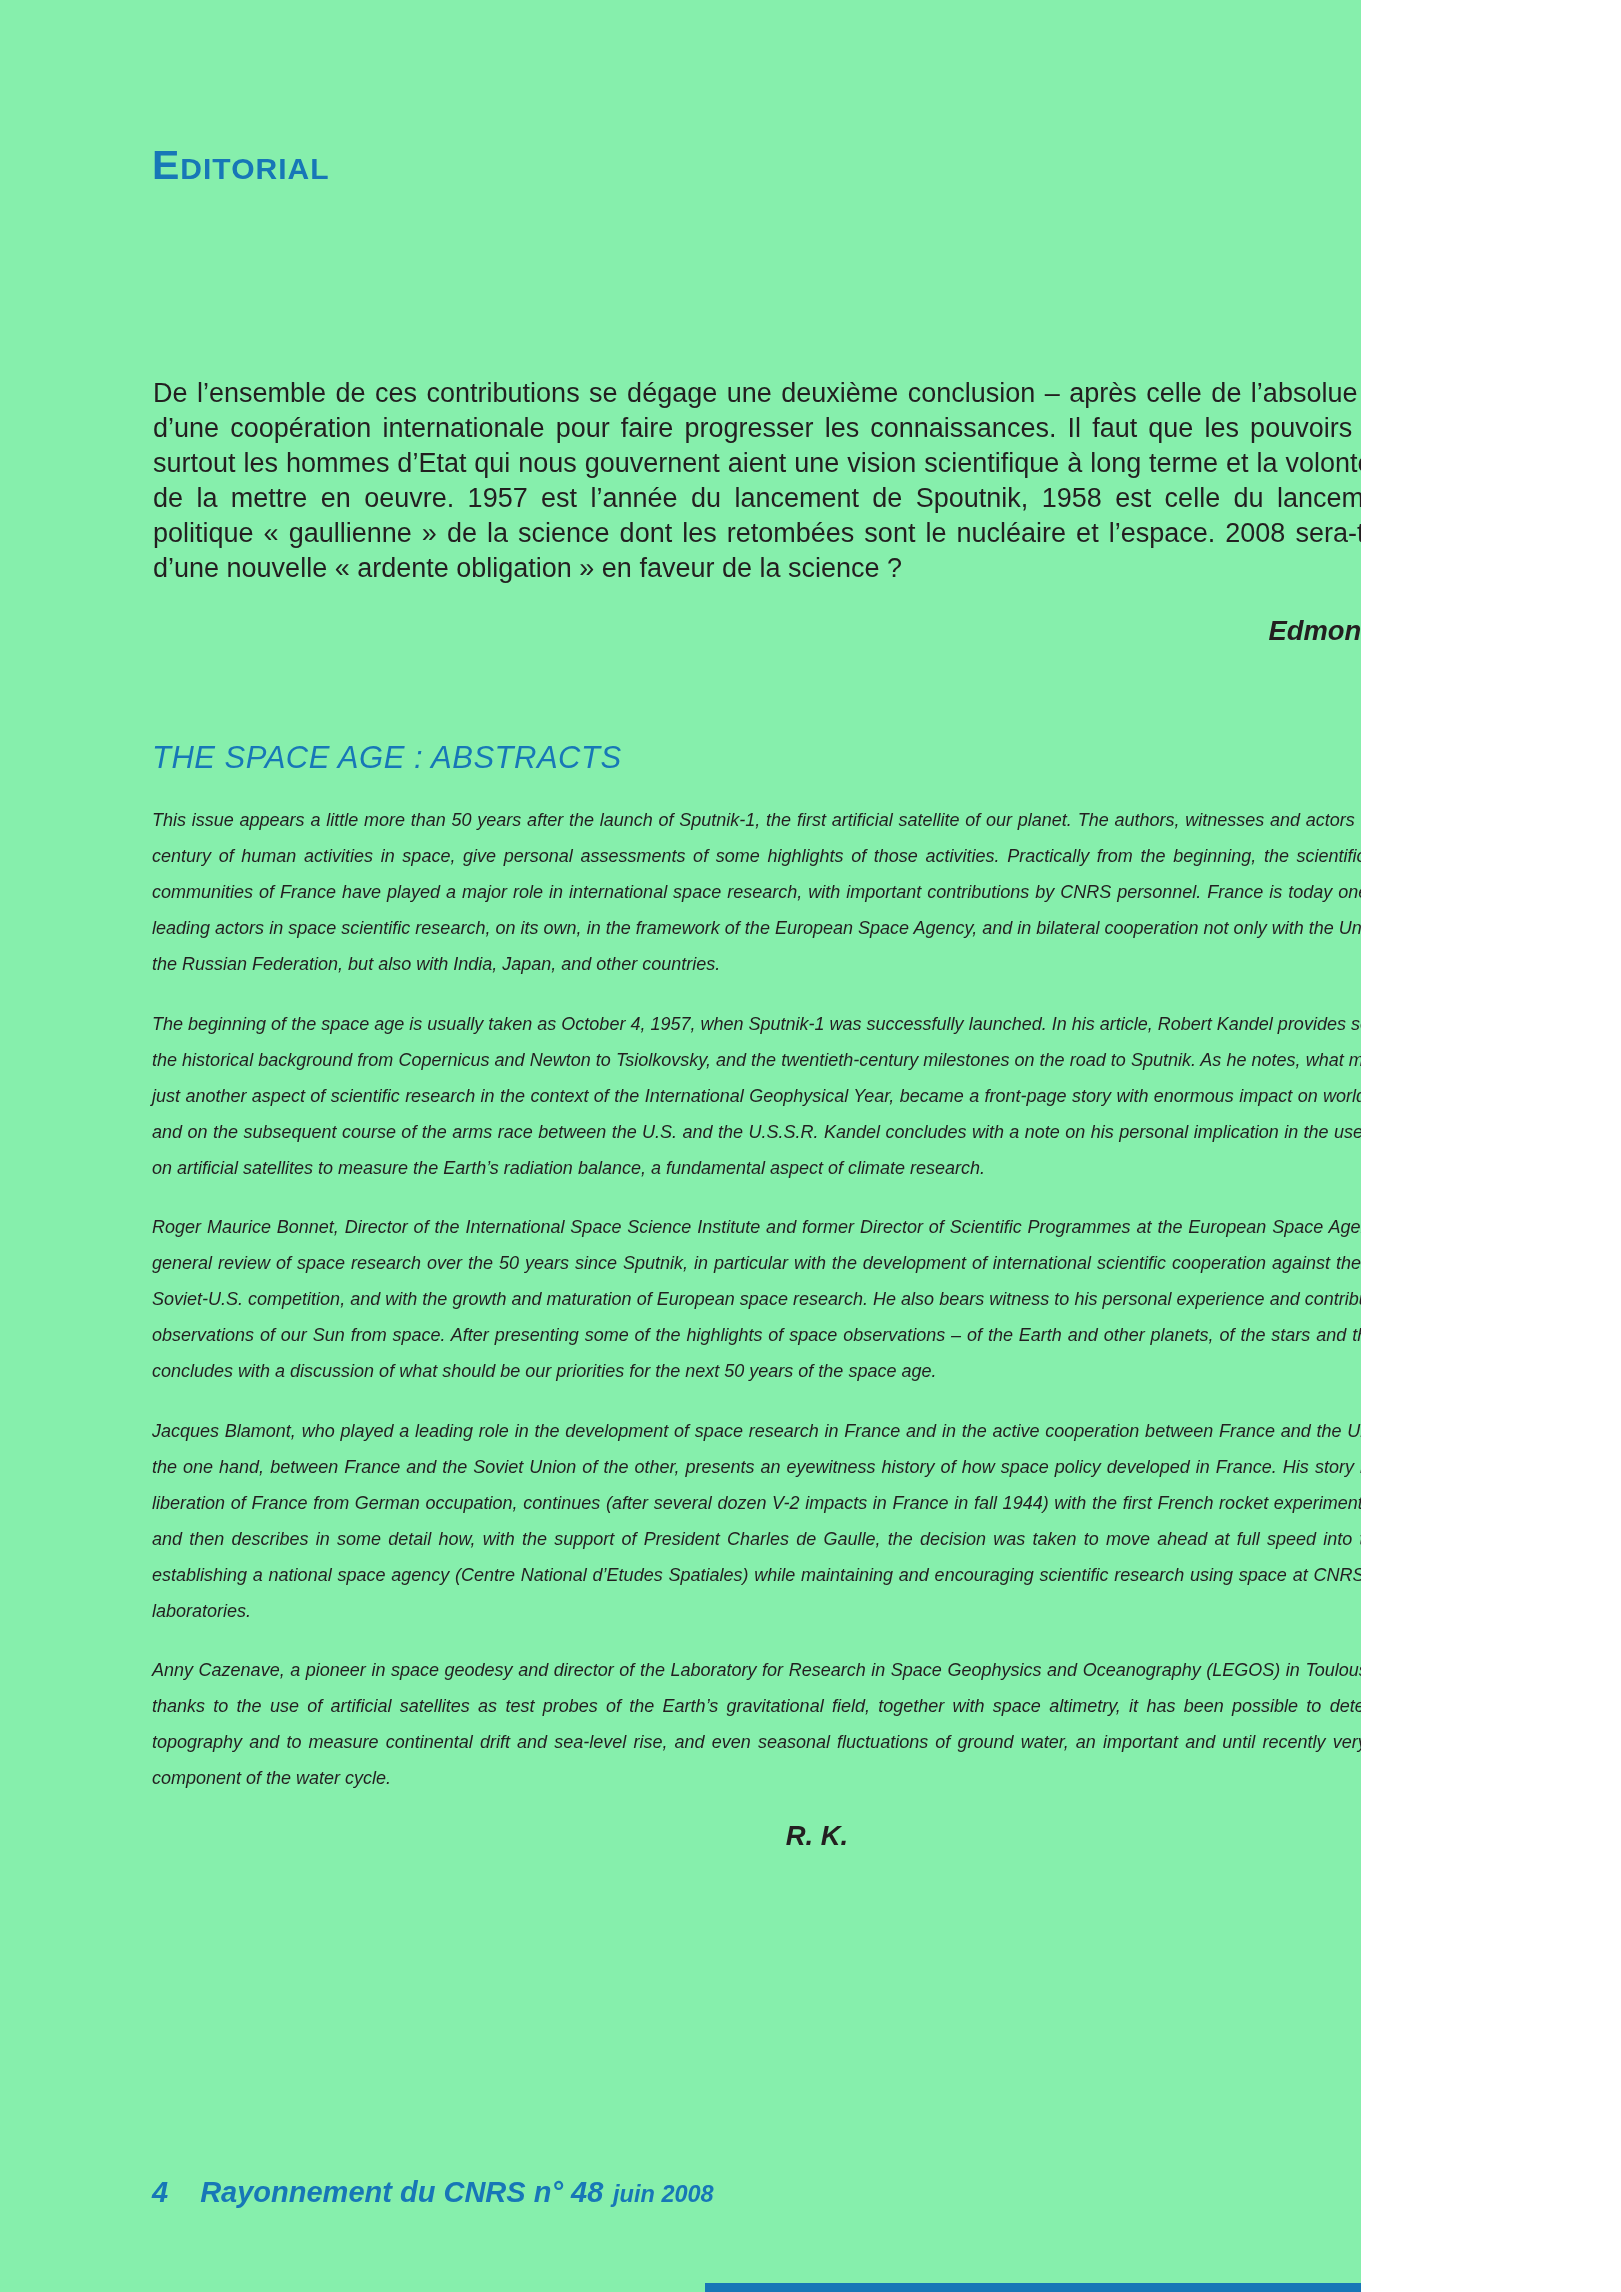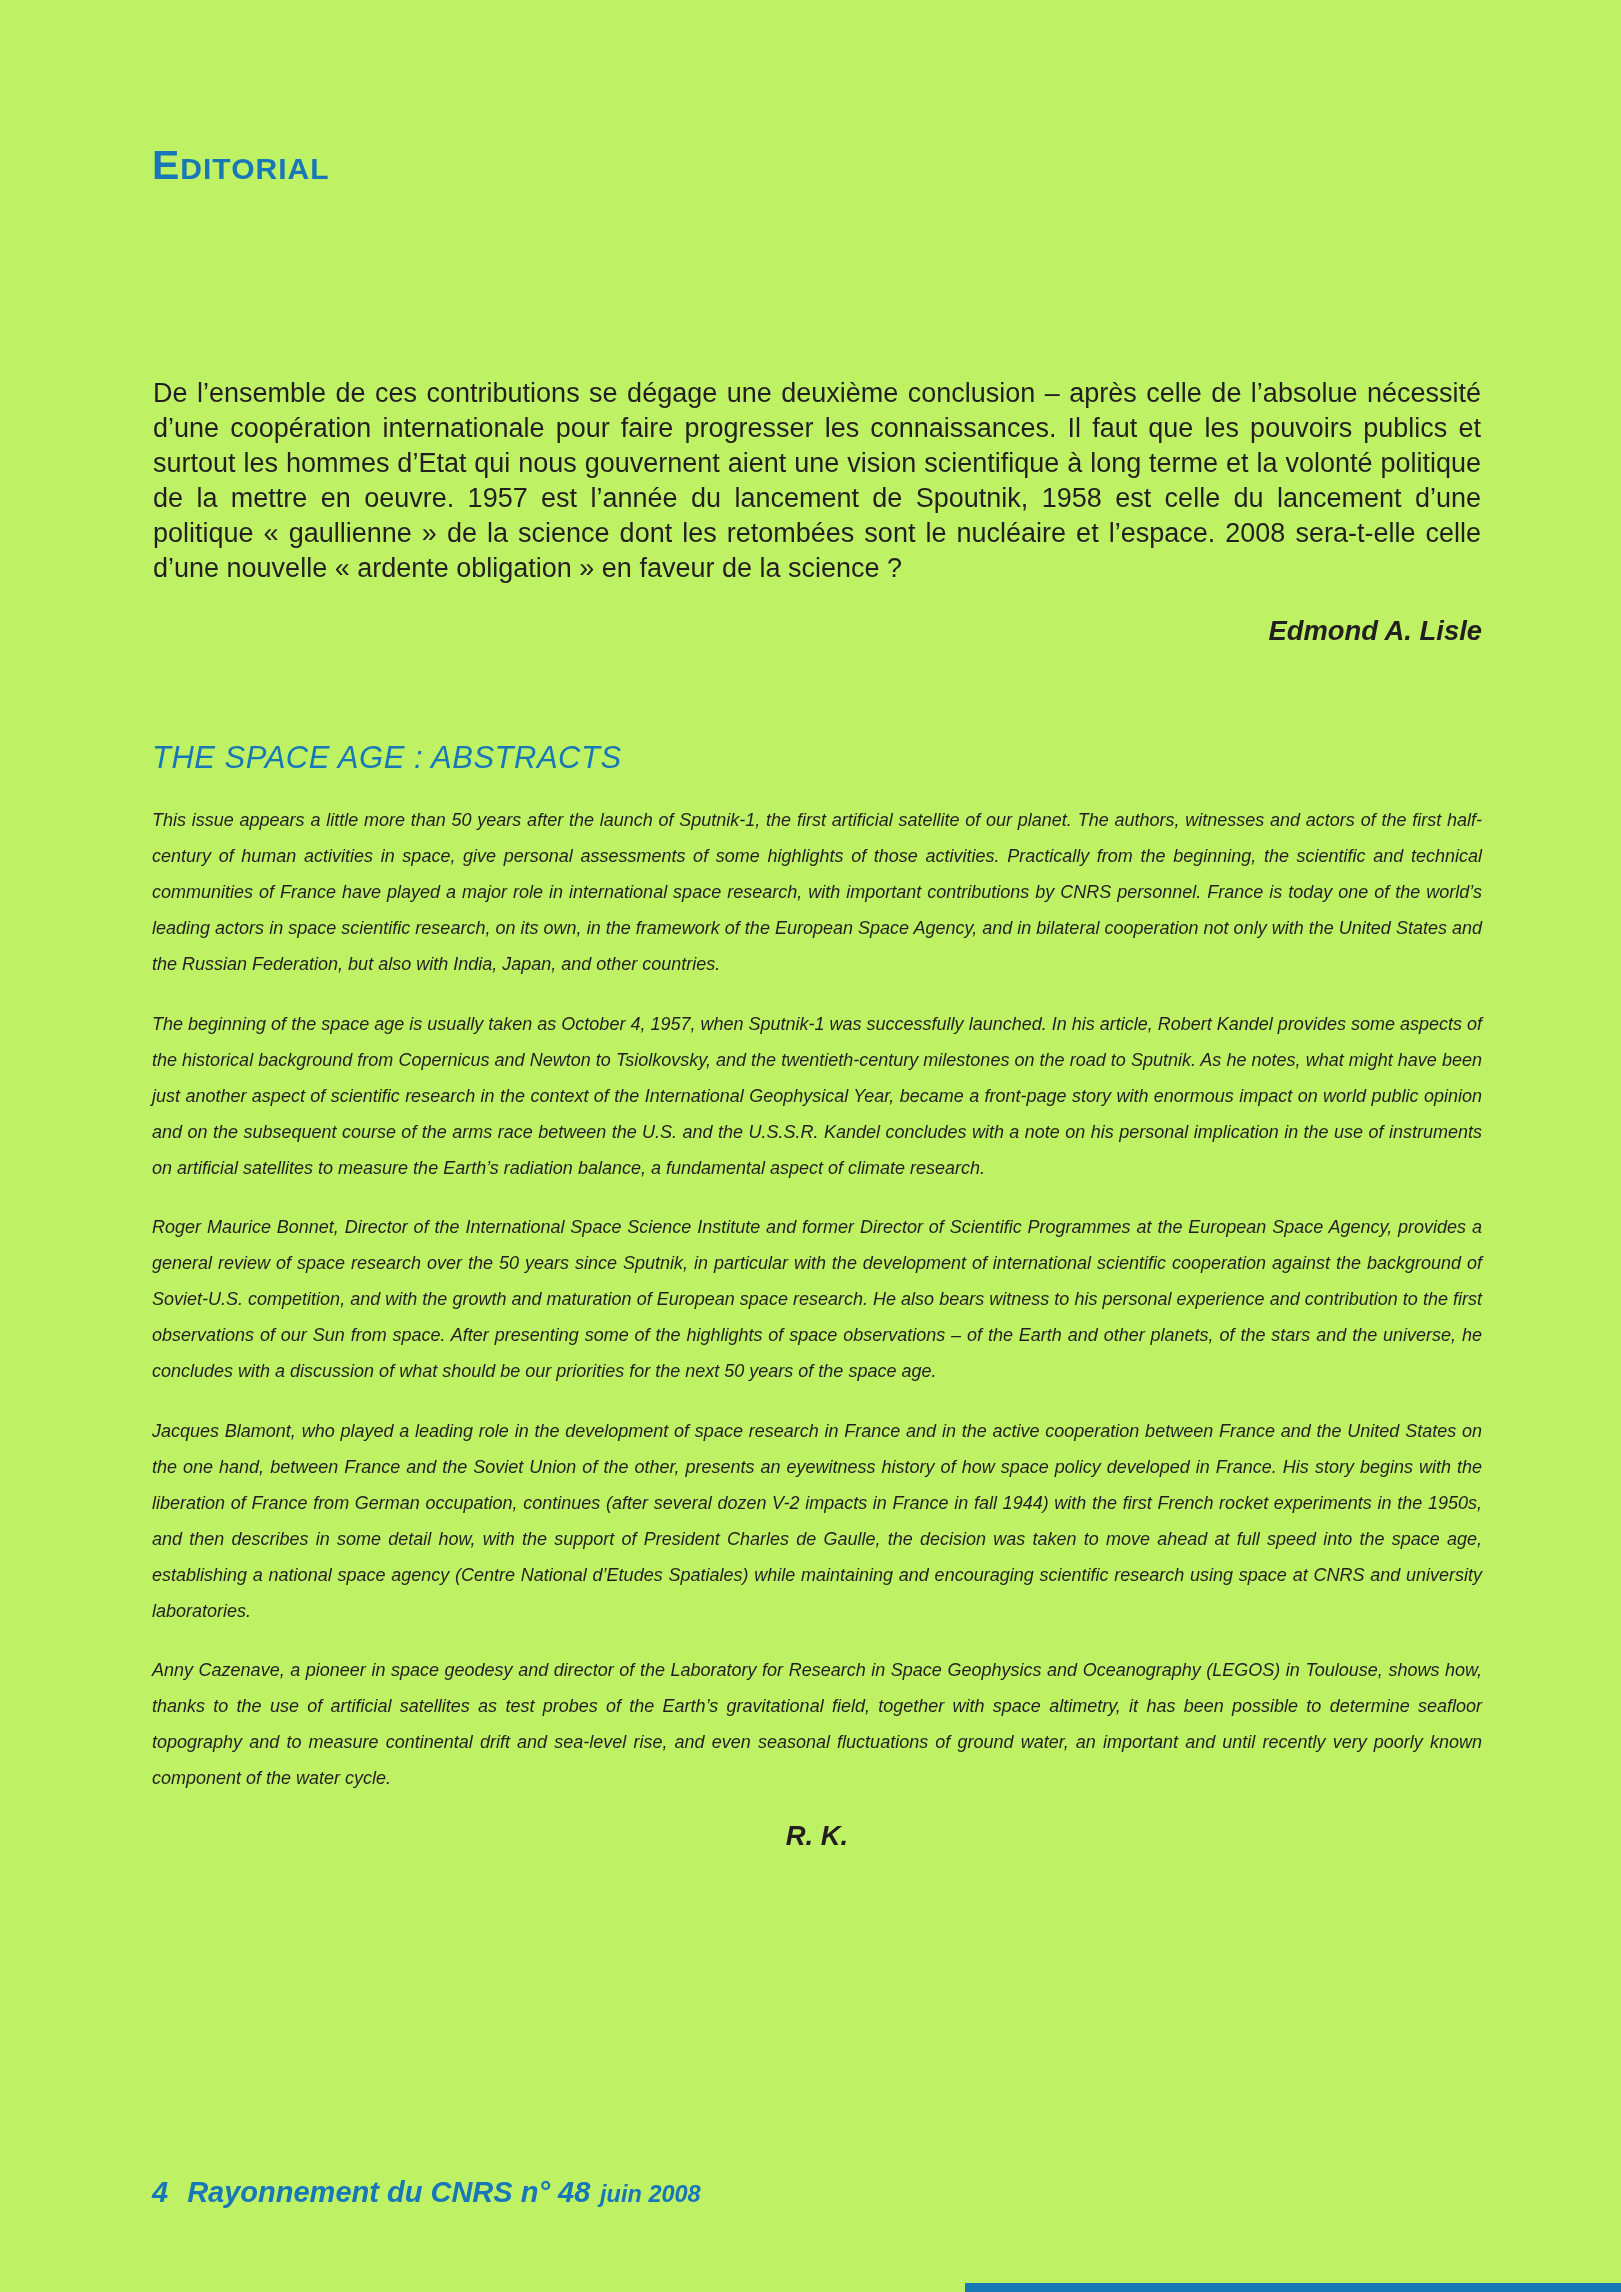--- a/index.html
+++ b/index.html
@@ -2,23 +2,23 @@
 <html style="--accent: #1777b7; --text: #231f20;"><head>
 <meta charset="utf-8">
 <style>
   :root{
     --accent:#1777b7;
     --text:#231f20;
   }
   html,body{margin:0;padding:0;background:#ffffff;}
   .page{
     position:relative;
-    width:1621px;
+    width:1361px;
     height:2293px;
-    background:#bef264;
+    background:#86efac;
     font-family:"Liberation Sans", sans-serif;
     color:var(--text);
     overflow:hidden;
   }
   .page-title{
     position:absolute;
     left:152px;
     top:145px;
     margin:0;
     color:var(--accent);
@@ -77,21 +77,21 @@
     left:152px;
     top:2176px;
     width:1330px;
     color:var(--accent);
     font-weight:bold;
     font-style:italic;
     font-size:29px;
     white-space:nowrap;
   }
   .footer .page-number{display:inline-block;}
-  .footer .journal-title{display:inline-block;margin-left:19px;}
+  .footer .journal-title{display:inline-block;margin-left:32px;}
   .footer .issue-date{display:inline-block;margin-left:9.8px;font-size:23.5px;text-align:center;}
   .bottom-bar{
     position:absolute;
     right:0;
     bottom:0;
     width:656px;
     height:9.8px;
     background:var(--accent);
   }
 </style>

